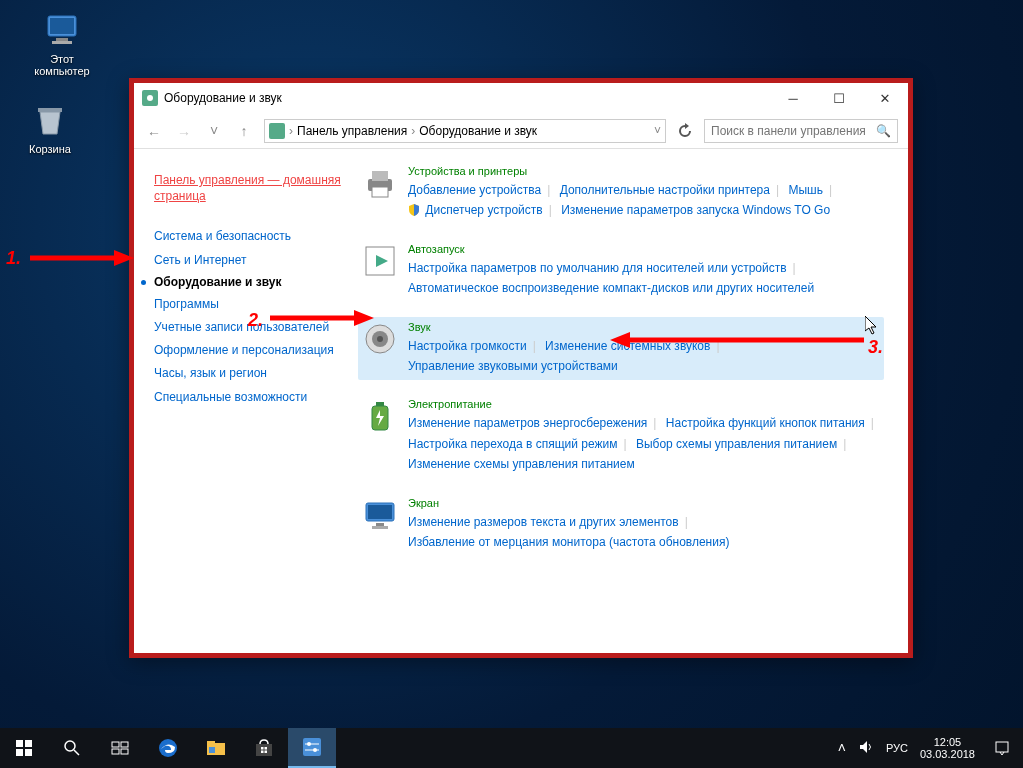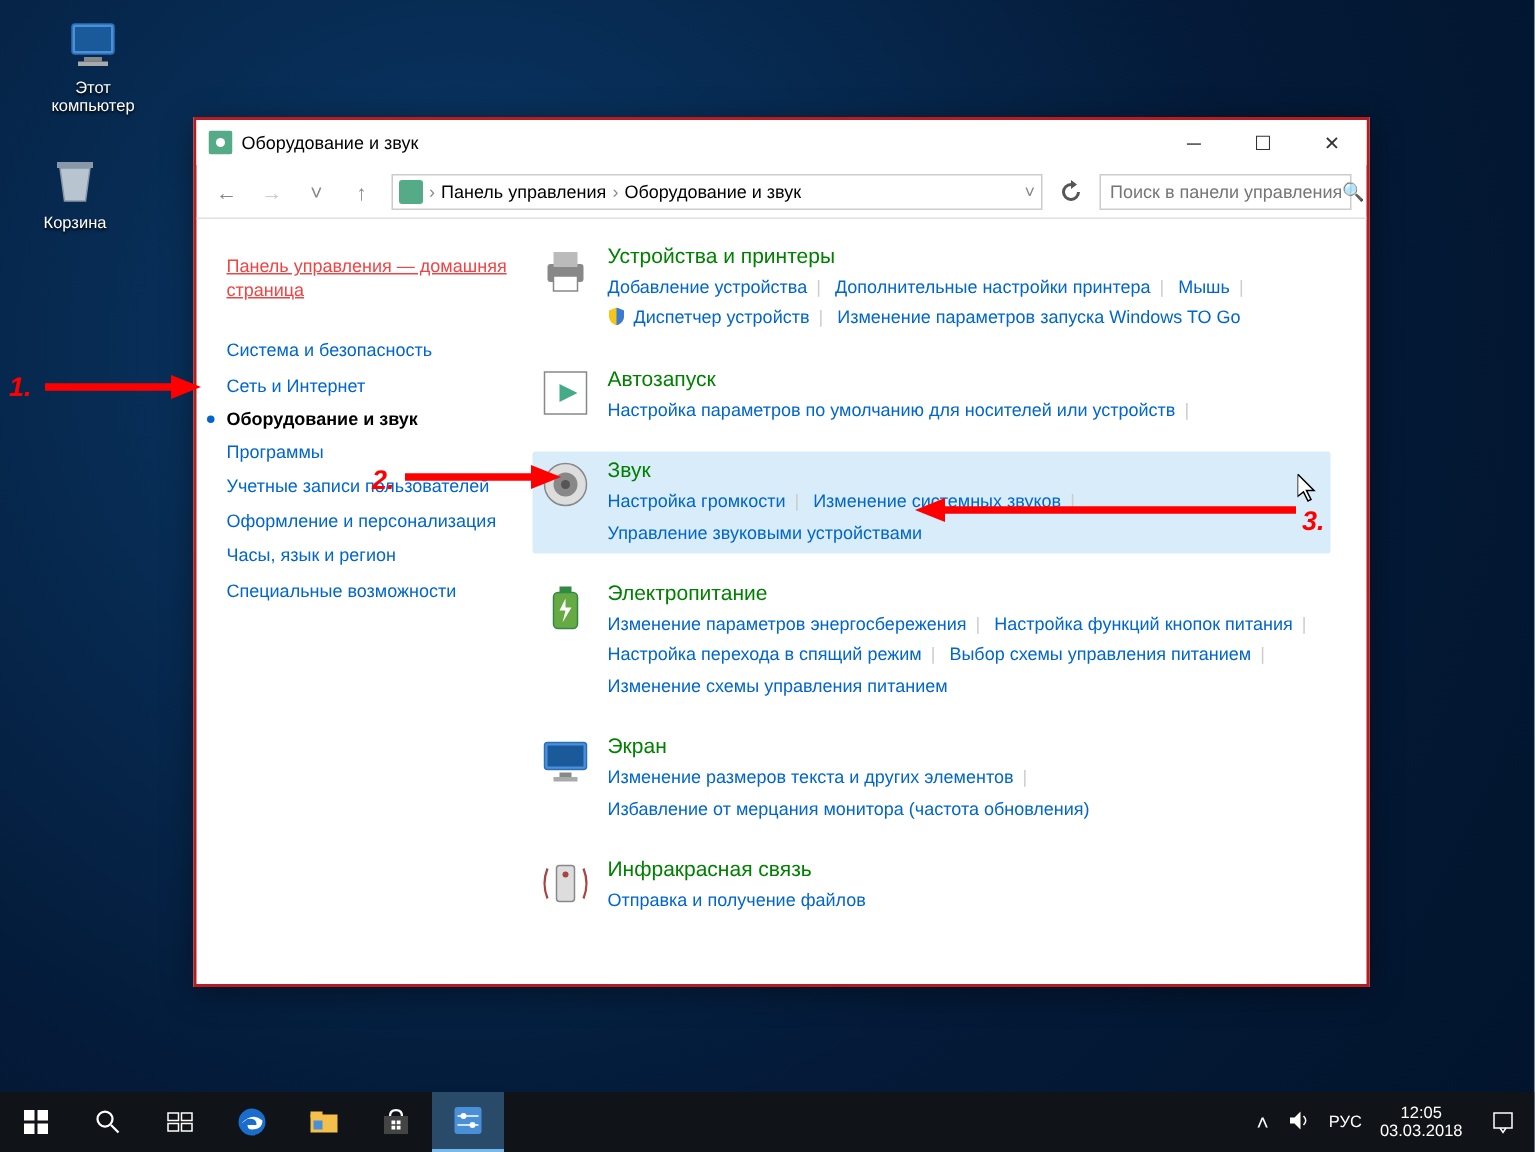--- a/index.html
+++ b/index.html
@@ -3,52 +3,52 @@
 <meta charset="utf-8">
 <style>
 * { box-sizing: border-box; margin: 0; padding: 0; font-family: "Segoe UI", Tahoma, sans-serif; }
 body { width:1023px; height:768px; background: radial-gradient(circle at 30% 30%, #0a3a6a 0%, #041a38 60%, #02142c 100%); overflow:hidden; position:relative; }
 
 
 .desktop-icon { position:absolute; width:76px; text-align:center; color:#fff; font-size:11px; text-shadow:0 1px 2px #000; }
 .desktop-icon .ic { width:40px; height:40px; margin:0 auto 3px; }
 
 
-.window { position:absolute; left:129px; top:78px; width:784px; height:580px; background:#fff; border:2px solid #b91c1c; box-shadow:0 4px 20px rgba(0,0,0,.4); display:flex; flex-direction:column; }
+.window { position:absolute; left:129px; top:78px; width:784px; height:580px; background:#fff; border:5px solid #b91c1c; box-shadow:0 4px 20px rgba(0,0,0,.4); display:flex; flex-direction:column; }
 .titlebar { height:30px; display:flex; align-items:center; padding:0 0 0 8px; background:#fff; }
 .titlebar .ti { width:16px; height:16px; margin-right:6px; }
 .titlebar .title { font-size:12px; color:#000; flex:1; }
 .titlebar .winbtns { display:flex; }
 .winbtn { width:46px; height:30px; display:flex; align-items:center; justify-content:center; font-size:13px; color:#333; }
 
 .navbar { height:36px; border-bottom:1px solid #e0e0e0; display:flex; align-items:center; padding:0 10px; gap:10px; }
 .navarrow { color:#888; font-size:14px; width:20px; text-align:center; }
 .navarrow.dis { color:#ccc; }
 .crumbs { flex:1; height:24px; border:1px solid #ccc; display:flex; align-items:center; font-size:12px; padding:0 4px; gap:4px; }
 .crumbs .ic { width:16px; height:16px; background:#5a8; border-radius:2px; }
 .crumb { color:#000; }
 .crumb-sep { color:#888; }
 .refresh-ic { width:18px; height:18px; color:#555; }
-.searchbox { width:168px; height:24px; border:1px solid #ccc; display:flex; align-items:center; padding:0 6px; }
+.searchbox { width:194px; height:24px; border:1px solid #ccc; display:flex; align-items:center; padding:0 6px; }
 .searchbox input { border:none; outline:none; font-size:12px; flex:1; color:#888; }
 .search-ic { color:#888; font-size:12px; }
 
 .body { flex:1; display:flex; overflow:hidden; }
 .sidebar { width:216px; padding:16px 8px 16px 20px; border-right:1px solid transparent; }
 .side-link { display:block; font-size:12px; color:#0066cc; margin:7px 0; line-height:1.35; cursor:pointer; }
 .side-link.home { color:#ef4444;text-decoration:underline; }
 .side-current { font-size:12px; color:#000; font-weight:bold; margin:7px 0; position:relative; }
 .side-bullet { position:absolute; left:-13px; top:5px; width:5px; height:5px; background:#0066cc; border-radius:50%; }
 
 .main { flex:1; padding:12px 24px 12px 8px; overflow:auto; }
 .cat { display:flex; margin-bottom:14px; align-items:flex-start; padding:4px; border-radius:2px; }
 .cat.hl { background:#d8ecfa; }
 .cat-ic { width:36px; height:36px; margin-right:10px; flex-shrink:0; }
 .cat-body { flex:1; }
-.cat-title { color:#008000; font-size:14px; margin-bottom:3px; cursor:pointer; }
+.cat-title { color:#008000; font-size:11px; margin-bottom:3px; cursor:pointer; }
 .cat-links { font-size:12px; line-height:1.7; }
 .cat-links a { color:#0066cc; text-decoration:none; cursor:pointer; }
 .cat-links .sep { color:#ccc; margin:0 6px; }
 .shield { display:inline-block; width:12px; height:12px; margin-right:2px; vertical-align:-2px; }
 
 
 .taskbar { position:absolute; left:0; right:0; bottom:0; height:40px; background:#101318; display:flex; align-items:center; }
 .tbtn { width:48px; height:40px; display:flex; align-items:center; justify-content:center; color:#fff; }
 .tbtn.active { background:#2a4a6a; border-bottom:2px solid #76b9ed; }
 .tray { margin-left:auto; display:flex; align-items:center; height:40px; }
@@ -192,20 +192,21 @@
 
       <div class="cat">
         <div class="cat-ic"><svg viewBox="0 0 36 36">
               <rect x="4" y="4" width="28" height="28" fill="#fff" stroke="#888"></rect>
               <polygon points="14,12 26,18 14,24" fill="#4a8"></polygon>
             </svg></div>
         <div class="cat-body">
           <div class="cat-title">Автозапуск</div>
           <div class="cat-links">
             <a>Настройка параметров по умолчанию для носителей или устройств</a><span class="sep">|</span><br>
+            <a>Автоматическое воспроизведение компакт-дисков или других носителей</a>
           </div>
         </div>
       </div>
 
       <div class="cat hl">
         <div class="cat-ic"><svg viewBox="0 0 36 36">
               <circle cx="18" cy="18" r="14" fill="#ddd" stroke="#888"></circle>
               <circle cx="18" cy="18" r="8" fill="#888"></circle>
               <circle cx="18" cy="18" r="3" fill="#555"></circle>
             </svg></div>
@@ -246,34 +247,20 @@
             </svg></div>
         <div class="cat-body">
           <div class="cat-title">Экран</div>
           <div class="cat-links">
             <a>Изменение размеров текста и других элементов</a><span class="sep">|</span><br>
             <a>Избавление от мерцания монитора (частота обновления)</a>
           </div>
         </div>
       </div>
 
-      <div class="cat">
-        <div class="cat-ic"><svg viewBox="0 0 36 36">
-              <rect x="12" y="6" width="12" height="24" rx="2" fill="#ddd" stroke="#888"></rect>
-              <circle cx="18" cy="12" r="2" fill="#a44"></circle>
-              <path d="M6 8 Q2 18 6 28" stroke="#a44" fill="none" stroke-width="1.5"></path>
-              <path d="M30 8 Q34 18 30 28" stroke="#a44" fill="none" stroke-width="1.5"></path>
-            </svg></div>
-        <div class="cat-body">
-          <div class="cat-title">Инфракрасная связь</div>
-          <div class="cat-links">
-            <a>Отправка и получение файлов</a>
-          </div>
-        </div>
-      </div>
 
     </div>
   </div>
 </div>
 
 <div class="taskbar">
   <div class="tbtn">
     <svg width="16" height="16" viewBox="0 0 16 16">
         <rect x="0" y="0" width="7" height="7" fill="#fff"></rect>
         <rect x="9" y="0" width="7" height="7" fill="#fff"></rect>

